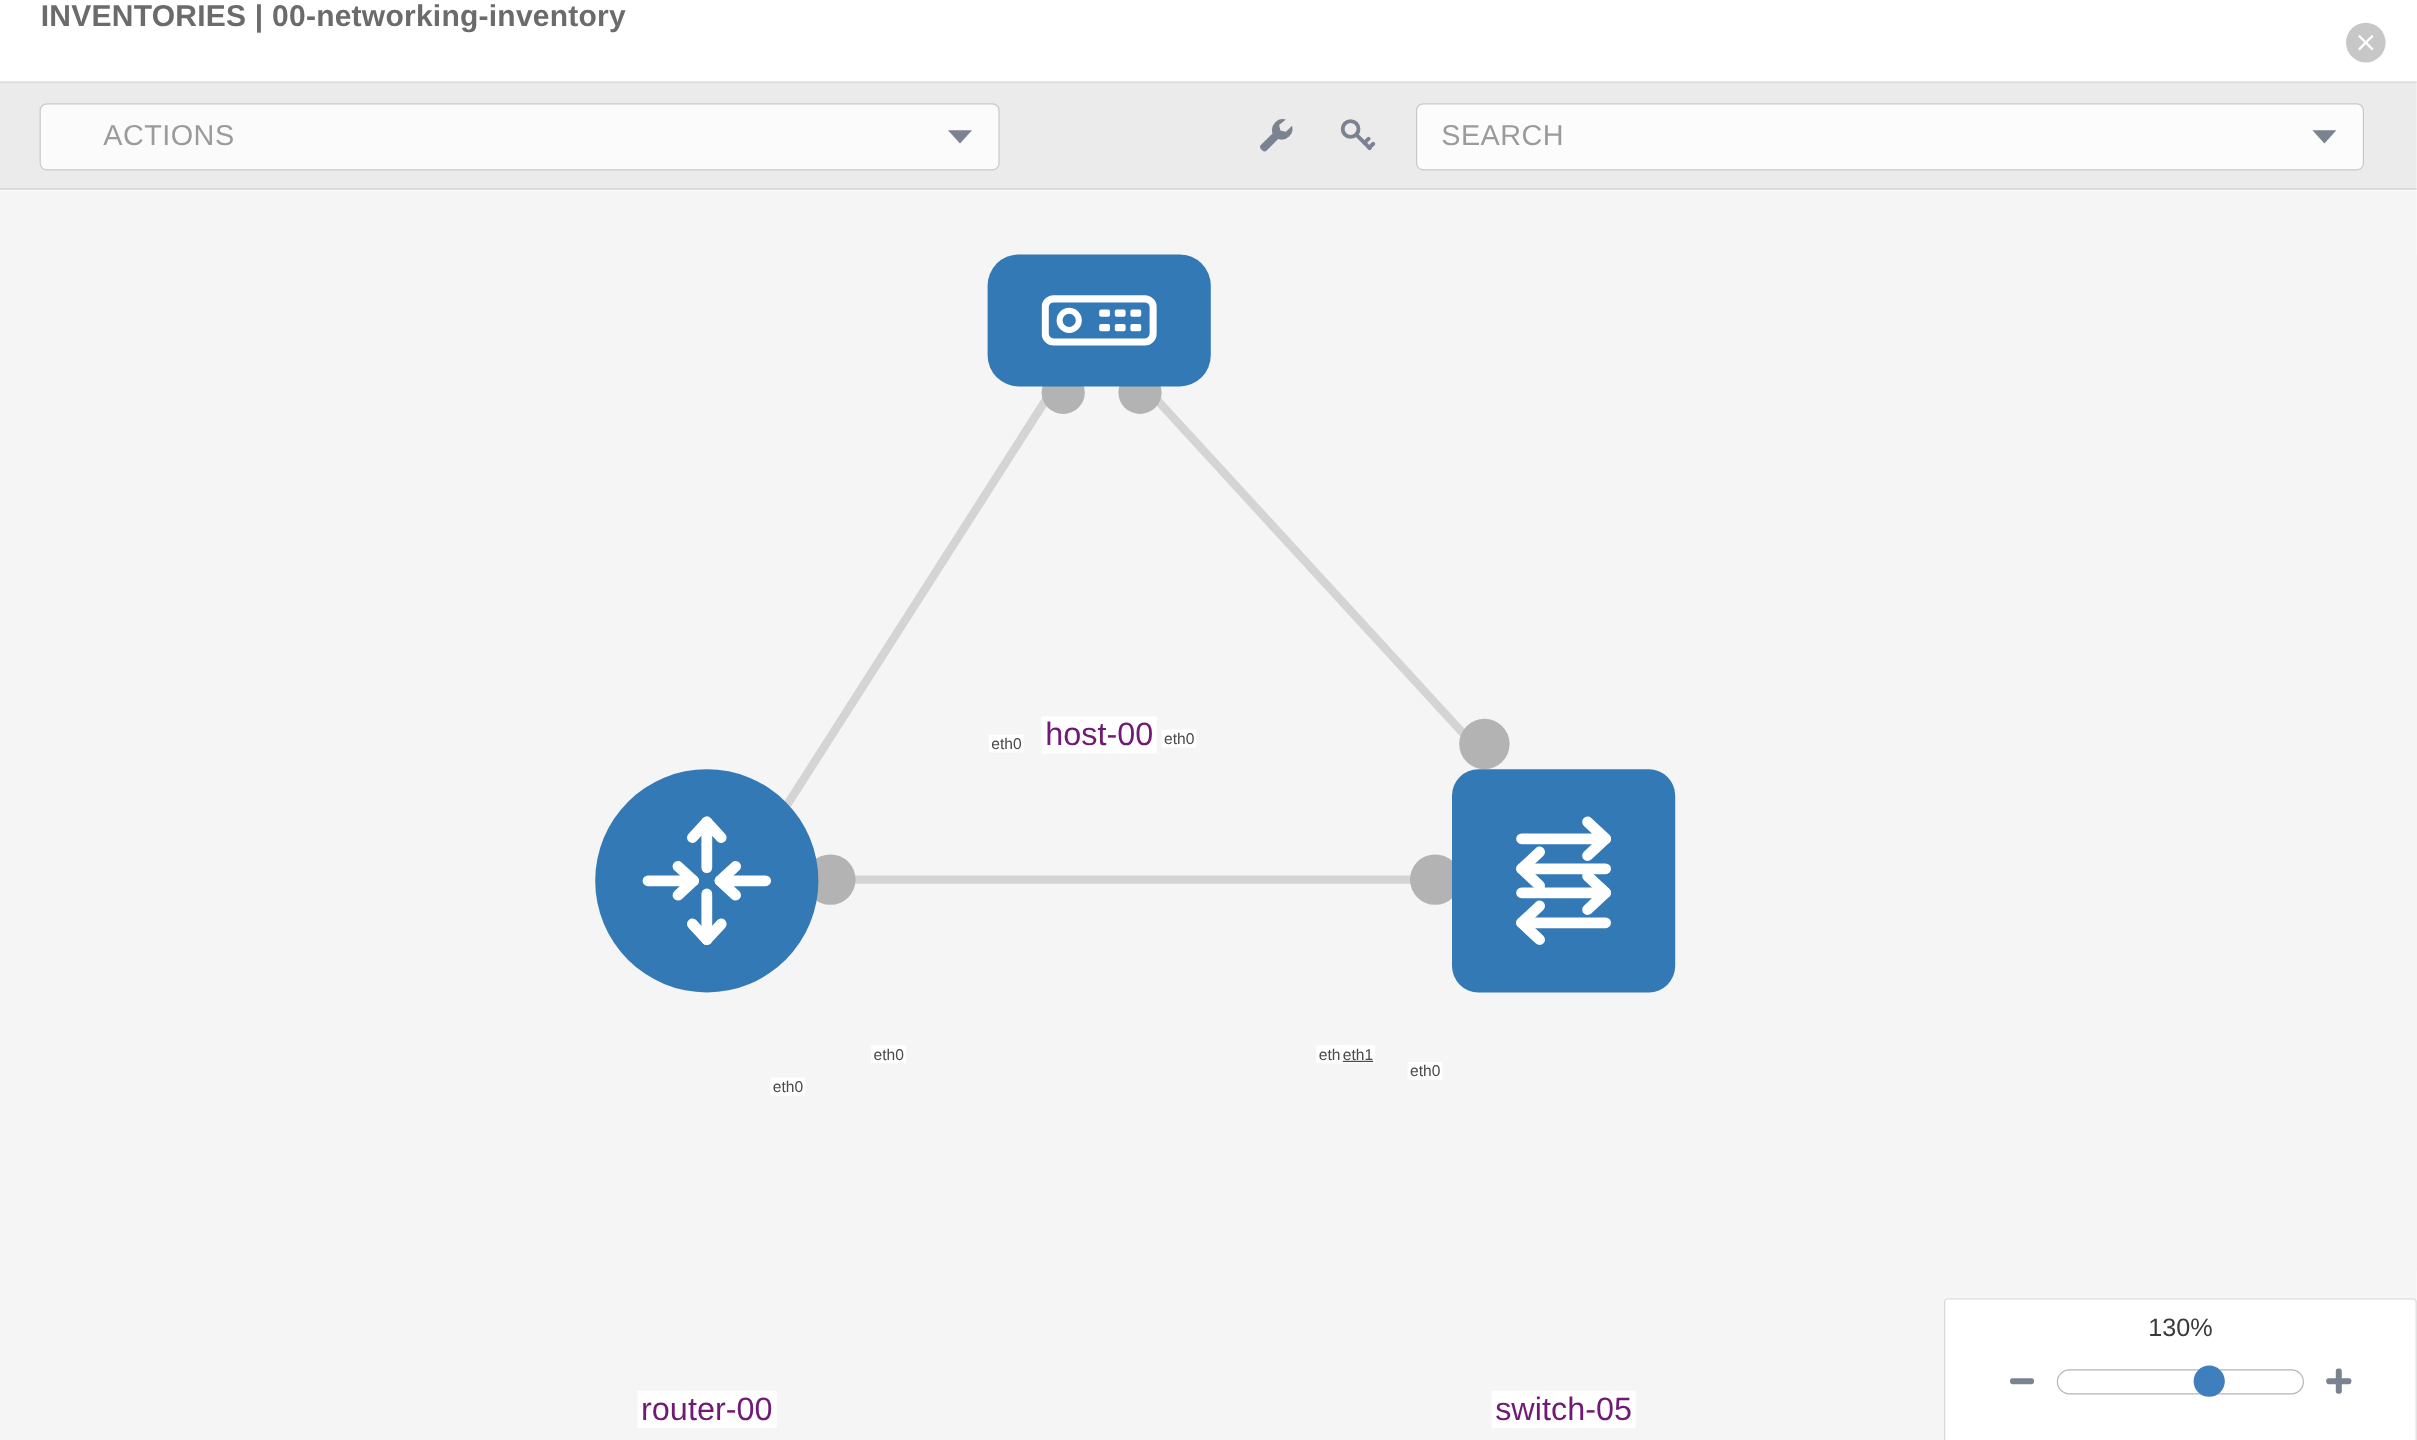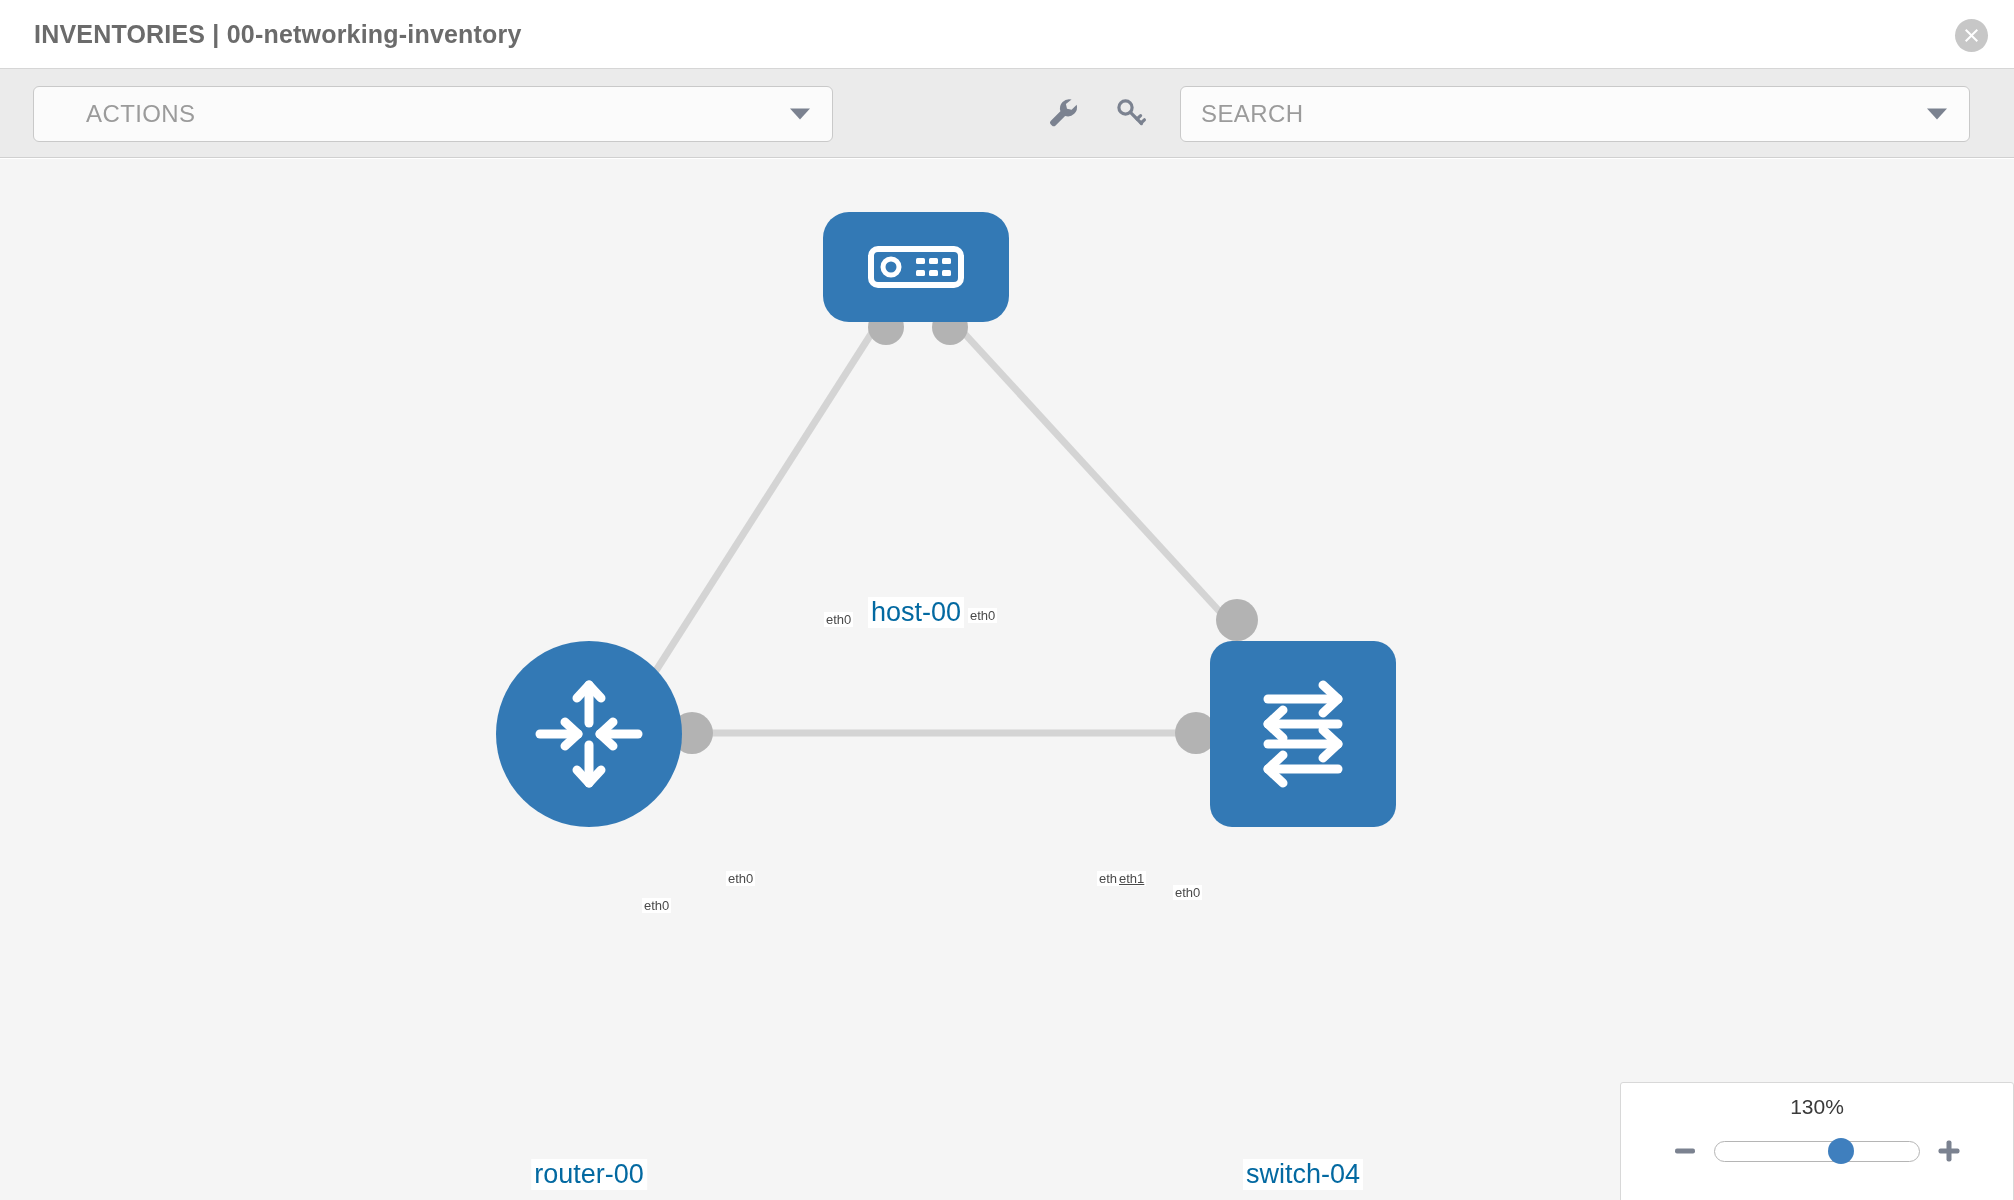--- a/index.html
+++ b/index.html
@@ -21,21 +21,20 @@
   }
 
   
   .titlebar {
     position: absolute;
     left: 0; top: 0;
     width: 2014px;
     height: 68px;
     background: #ffffff;
     display: flex;
-    align-items: center;
   }
   .title-text {
     margin-left: 34px;
     font-size: 25px;
     font-weight: bold;
     color: #6b6b6b;
     letter-spacing: 0.2px;
     white-space: nowrap;
   }
   .close-btn {
@@ -154,21 +153,21 @@
     align-items: center;
     justify-content: center;
   }
   .node-shape-round  { border-radius: 50%; }
   .node-shape-rect   { border-radius: 22px; }
   .node-shape-pill   { border-radius: 26px; }
 
   .node-label {
     position: absolute;
     font-size: 27px;
-    color: #0369a1;
+    color: #701a75;
     background: #ffffff;
     padding: 0 3px;
     white-space: nowrap;
     transform: translateX(-50%);
   }
 
   .port-label {
     position: absolute;
     font-size: 13px;
     color: #4a4a4a;
@@ -338,21 +337,21 @@
           <path d="M81 12 L96 26 L81 40"></path>
           <path d="M96 51 L26 51"></path>
           <path d="M41 37 L26 51 L41 65"></path>
           <path d="M26 71 L96 71"></path>
           <path d="M81 57 L96 71 L81 85"></path>
           <path d="M96 96 L26 96"></path>
           <path d="M41 82 L26 96 L41 110"></path>
         </g>
       </svg>
     </div>
-    <div class="node-label" style="left:1303px; top:1000px;">switch-04</div>
+    <div class="node-label" style="left:1303px; top:1000px;">switch-05</div>
 
     <div class="port-label" style="left:824px; top:453px;">eth0</div>
     <div class="port-label" style="left:968px; top:449px;">eth0</div>
     <div class="port-label" style="left:642px; top:739px;">eth0</div>
     <div class="port-label" style="left:1173px; top:726px;">eth0</div>
     <div class="port-label" style="left:726px; top:712px;">eth0</div>
     <div class="port-label" style="left:1097px; top:712px;">eth0</div>
     <div class="port-label" style="left:1117px; top:712px;text-decoration:underline;">eth1</div>
 
   </div>

